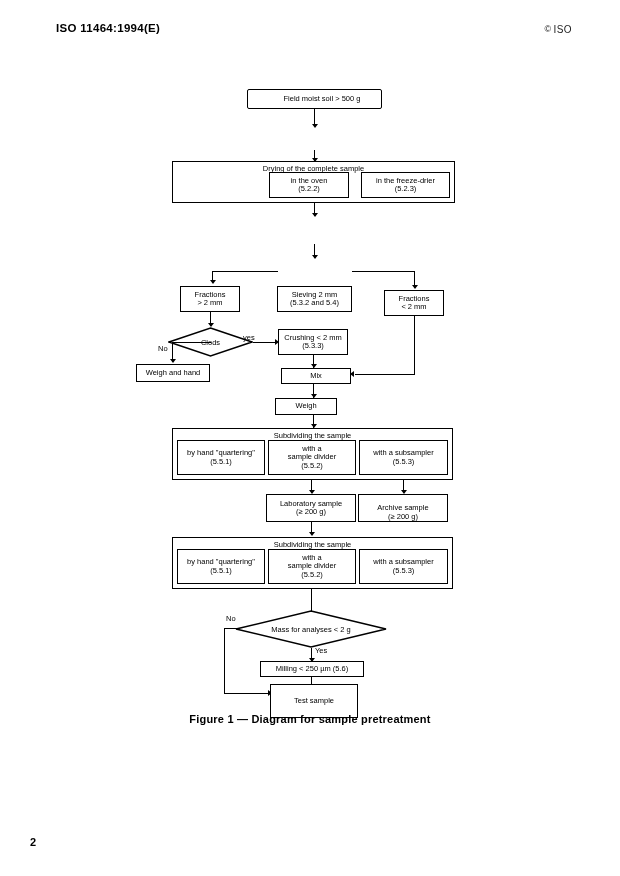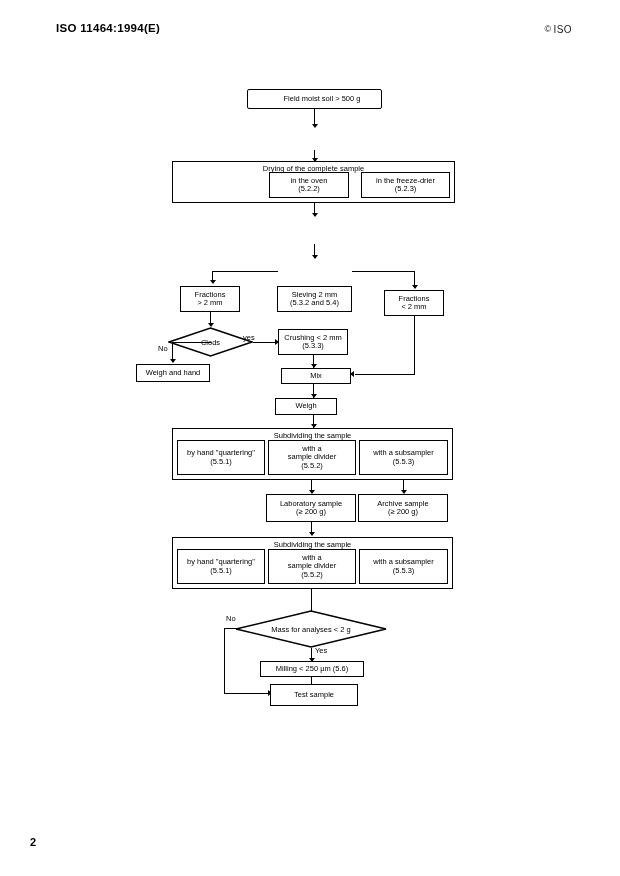--- a/index.html
+++ b/index.html
@@ -183,21 +183,21 @@
 
     <div class="ln ln-v" style="left:311px;top:480px;height:13px;"></div>
     <div class="arrow-d" style="left:308.6px;top:490px;"></div>
     <div class="ln ln-v" style="left:403px;top:480px;height:13px;"></div>
     <div class="arrow-d" style="left:400.6px;top:490px;"></div>
 
     <div class="node bx" style="left:266px;top:494px;width:90px;height:28px;">
       <span>Laboratory sample</span>
       <span class="l2">(≥ 200 g)</span>
     </div>
-    <div class="node bx" style="left:358px;top:494px;width:90px;height:28px;">
+    <div class="node bx" style="left:358px;top:494px;width:90px;height:28px;justify-content:flex-end;">
       <span>Archive sample</span>
       <span class="l2">(≥ 200 g)</span>
     </div>
 
     <div class="ln ln-v" style="left:311px;top:522px;height:13px;"></div>
     <div class="arrow-d" style="left:308.6px;top:532px;"></div>
 
     <div class="group" style="left:172px;top:537px;width:281px;height:52px;">
       <div class="group-title">Subdividing the sample</div>
     </div>
@@ -235,19 +235,20 @@
     <div class="ln ln-v" style="left:311px;top:648px;height:14px;"></div>
     <div class="elabel" style="left:315px;top:646px;">Yes</div>
     <div class="arrow-d" style="left:308.6px;top:658px;"></div>
 
     <div class="node bx" style="left:260px;top:661px;width:104px;height:16px;">
       <span>Milling &lt; 250 µm (5.6)</span>
     </div>
     <div class="ln ln-v" style="left:311px;top:677px;height:12px;"></div>
     <div class="arrow-d" style="left:308.6px;top:685px;"></div>
 
-    <div class="node bx" style="left:270px;top:684px;width:88px;height:22px;text-align:center;">
+    <div class="node bx" style="left:270px;top:684px;width:88px;height:34px;text-align:center;">
       <span>Test sample</span>
     </div>
   </div>
 
+  <div class="caption">Figure 1 — Diagram for sample pretreatment</div>
   <div class="pagenum">2</div>
 </div>
 
 </body></html>

